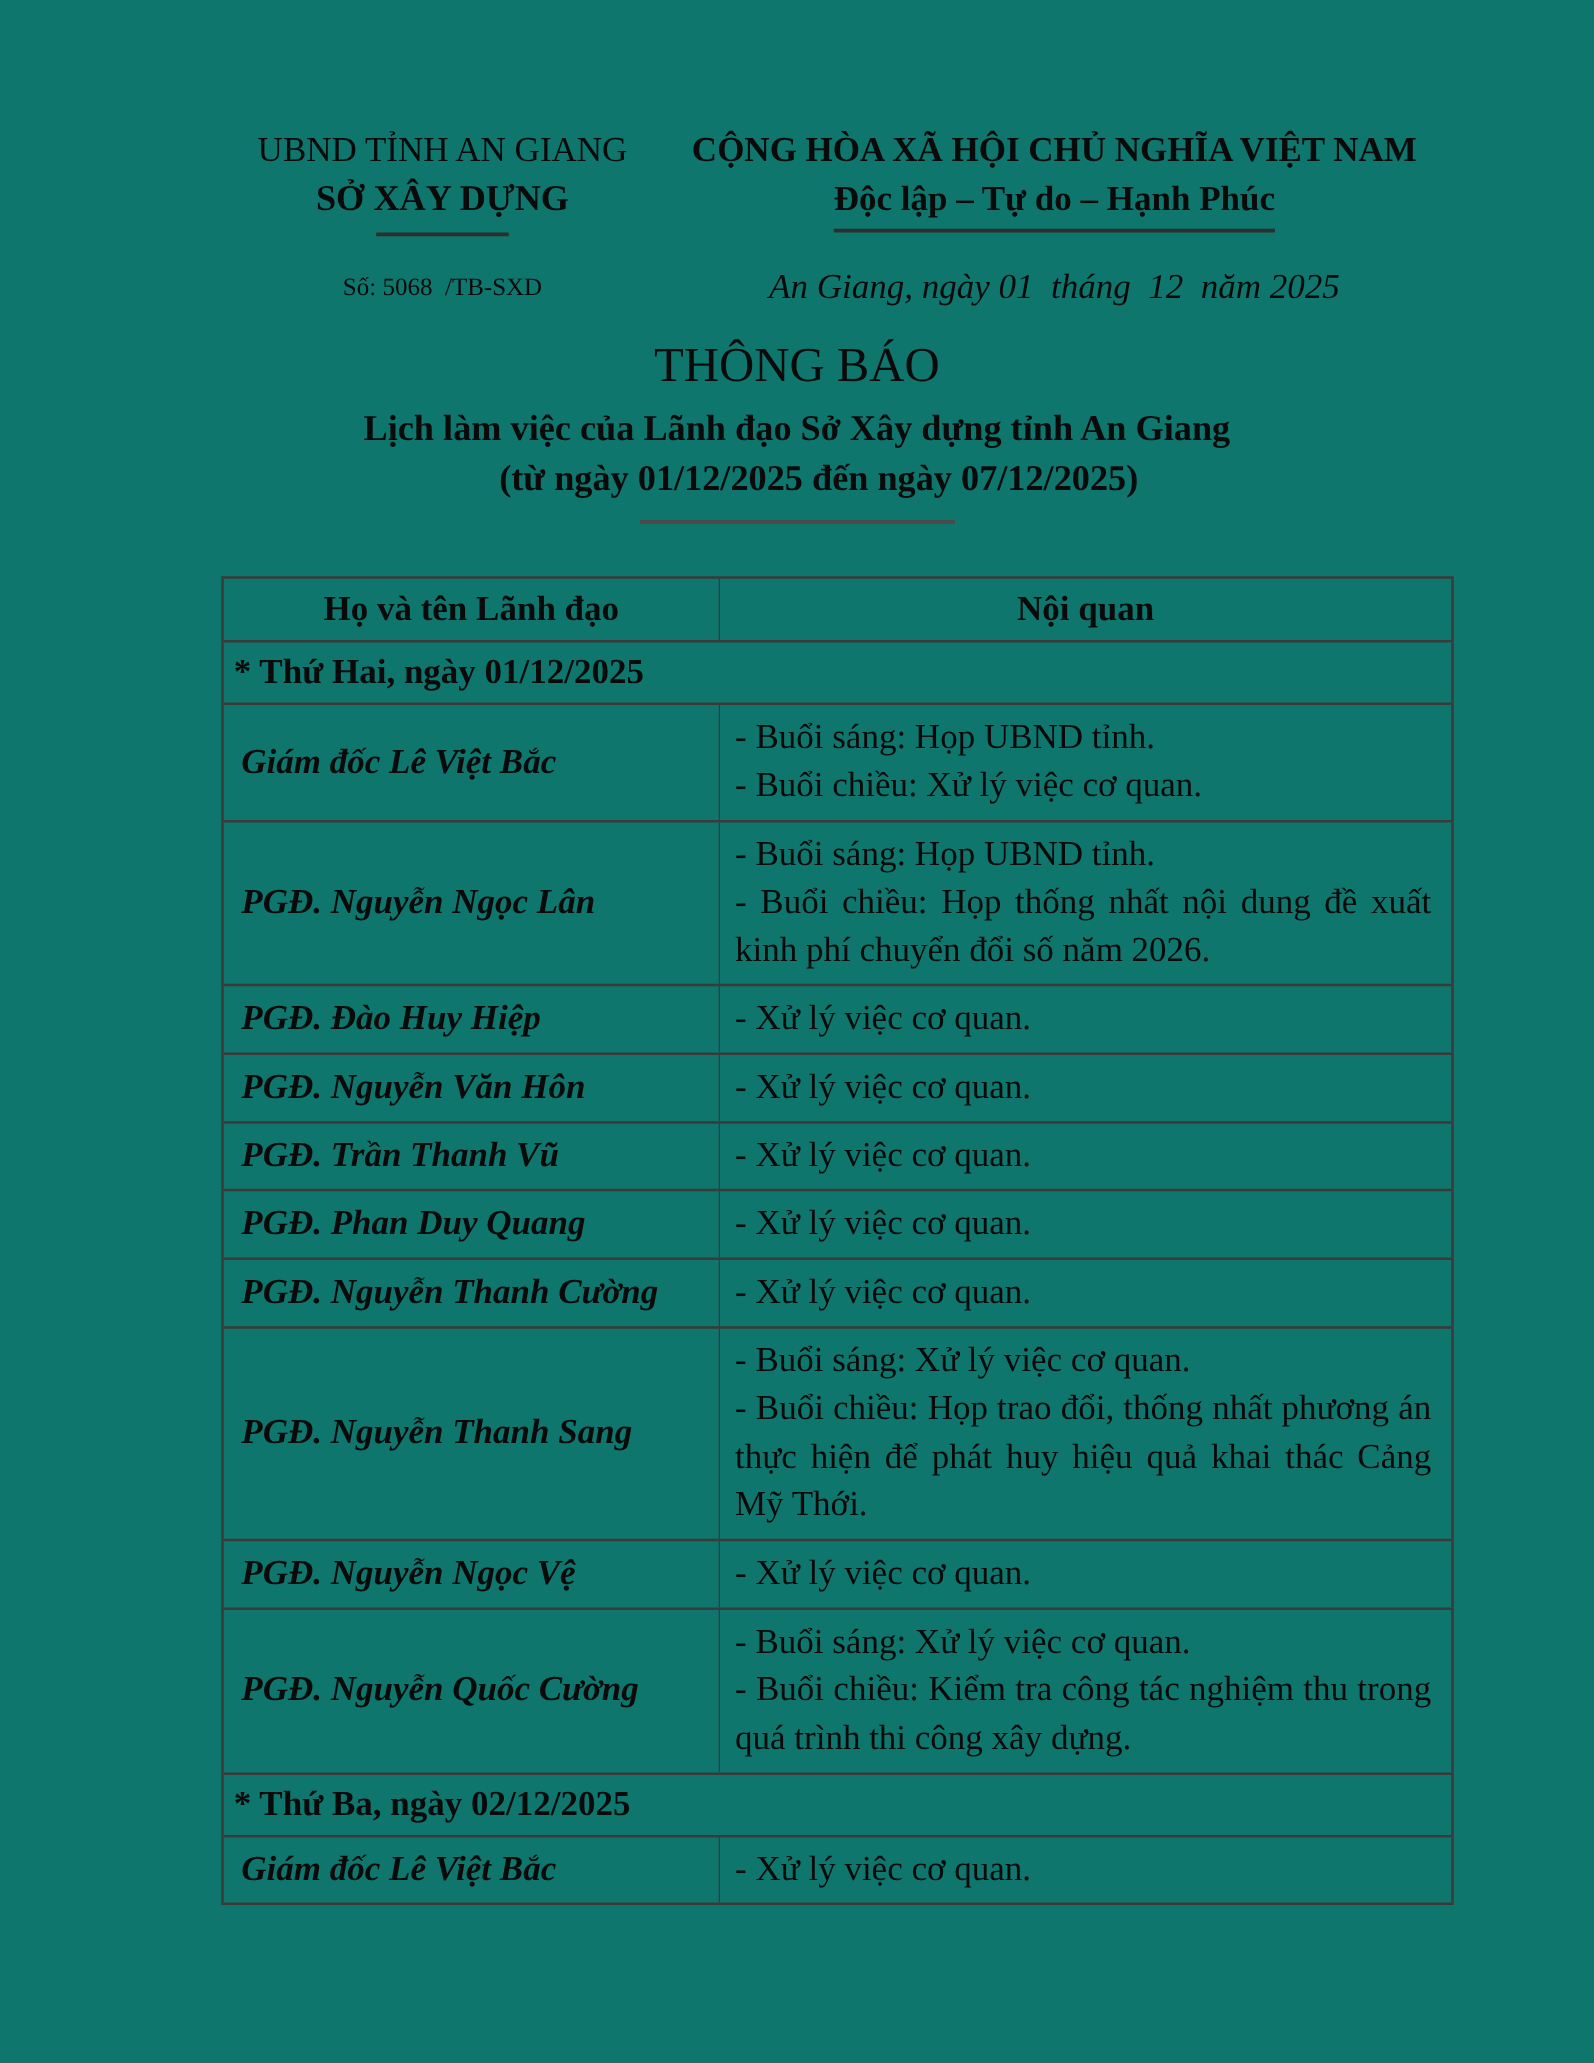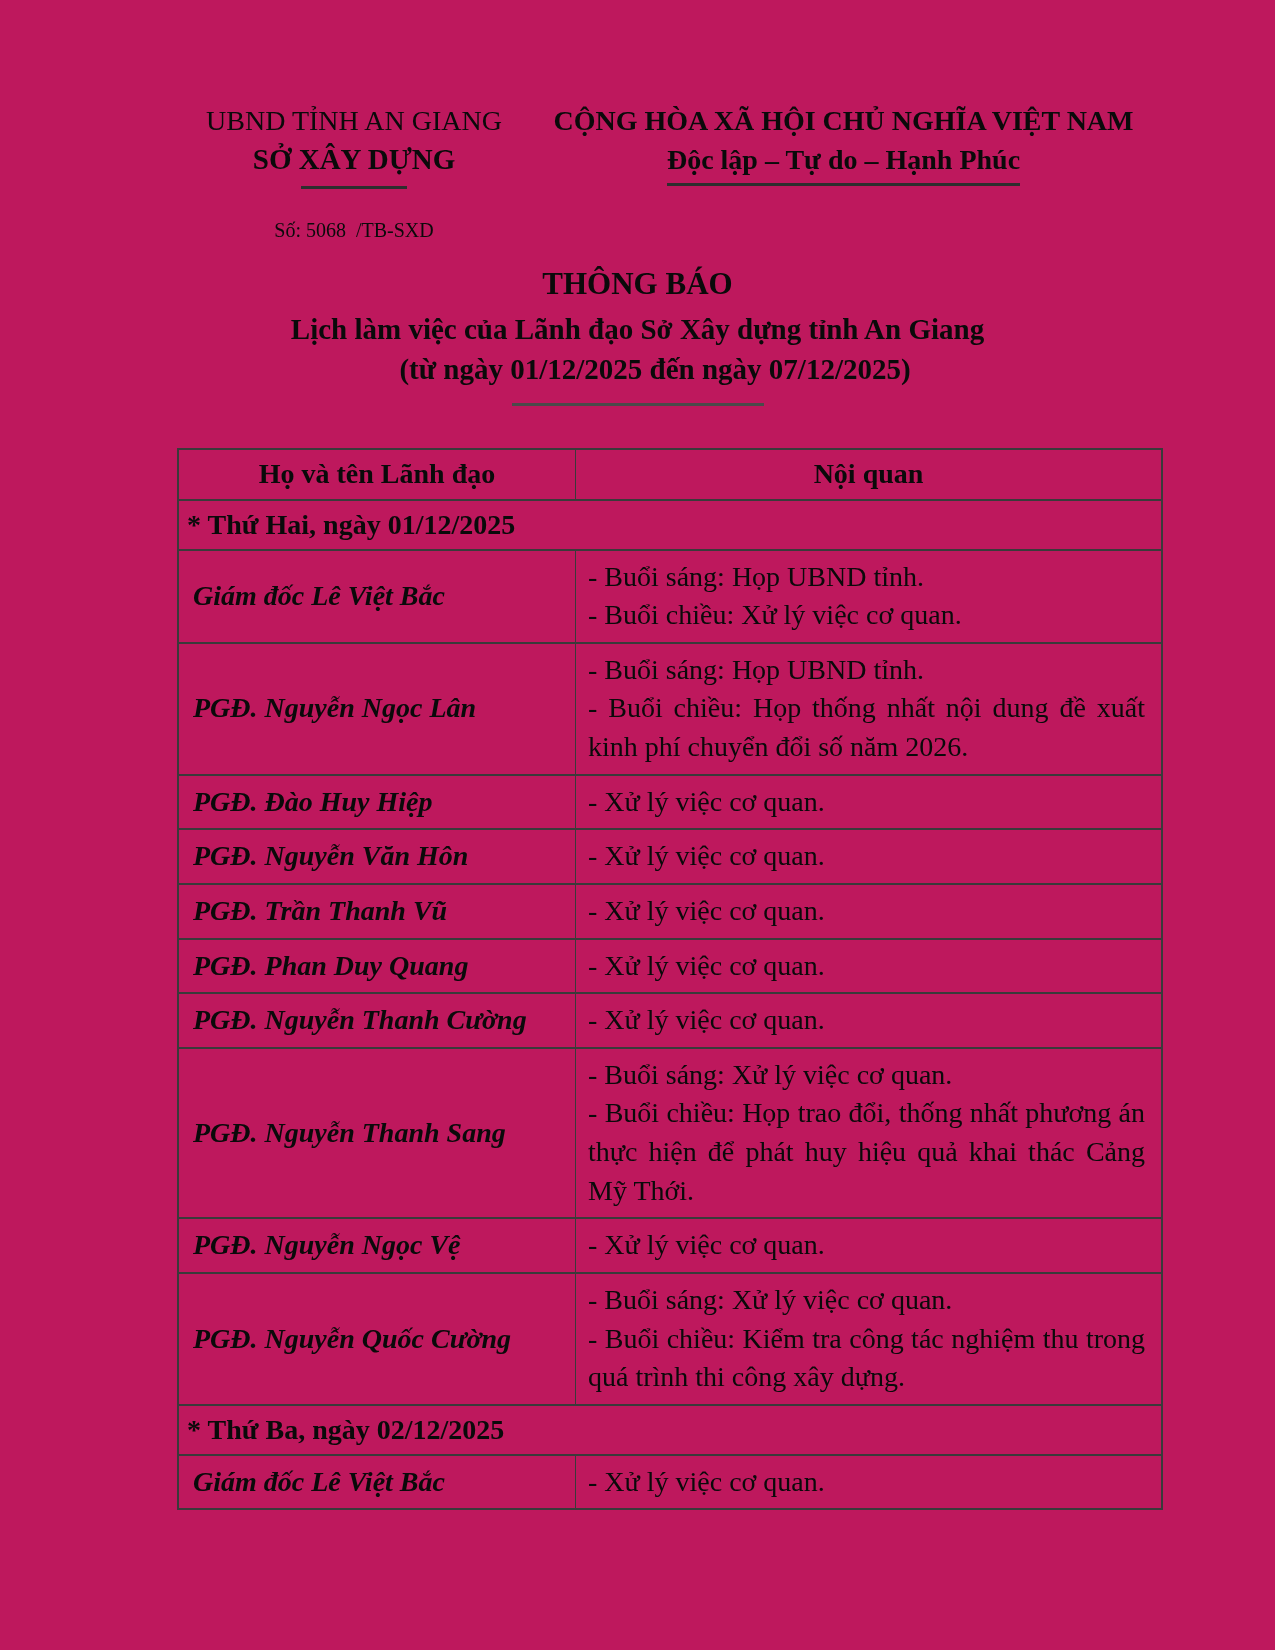--- a/index.html
+++ b/index.html
@@ -11,21 +11,21 @@
     width: 1275px;
     height: 1650px;
     font-family: "Liberation Serif", "DejaVu Serif", serif;
     color: #0a0a0a;
   }
   .page {
     position: relative;
     width: 1275px;
     height: 1650px;
     overflow: hidden;
-    background: #be185d;
+    background: #0f766e;
   }
 
   
   .header-row {
     display: flex;
     padding-top: 103px;
   }
   .header-left {
     width: 372px;
     margin-left: 168px;
@@ -65,21 +65,21 @@
     margin-top: 26px;
     white-space: pre;
   }
 
   
   .title-block {
     text-align: center;
     margin-top: 22px;
     line-height: 1.25;
   }
-  .title-main  { font-size: 31px; font-weight: bold; }
+  .title-main  { font-size: 39px; font-weight: normal; }
   .title-sub   { font-size: 29px; font-weight: bold; margin-top: 7px; }
   .title-range { font-size: 29px; font-weight: bold; margin-top: 4px; margin-left: 35px; }
   .rule-title {
     width: 252px;
     border-bottom: 3px solid #4a4a4a;
     margin: 15px auto 0 auto;
   }
 
   
   table.schedule-table {
@@ -137,20 +137,21 @@
       <div class="org-parent">UBND TỈNH AN GIANG</div>
       <div class="org-name">SỞ XÂY DỰNG</div>
       <div class="rule-org"></div>
       <div class="doc-number">Số: 5068  /TB-SXD</div>
     </div>
     <div class="header-right">
       <div class="country-title">CỘNG HÒA XÃ HỘI CHỦ NGHĨA VIỆT NAM</div>
       <div>
         <span class="motto">Độc lập – Tự do – Hạnh Phúc</span>
       </div>
+      <div class="date-line">An Giang, ngày 01  tháng  12  năm 2025</div>
     </div>
   </div>
 
   <div class="title-block">
     <div class="title-main">THÔNG BÁO</div>
     <div class="title-sub">Lịch làm việc của Lãnh đạo Sở Xây dựng tỉnh An Giang</div>
     <div class="title-range">(từ ngày 01/12/2025 đến ngày 07/12/2025)</div>
     <div class="rule-title"></div>
   </div>
 

